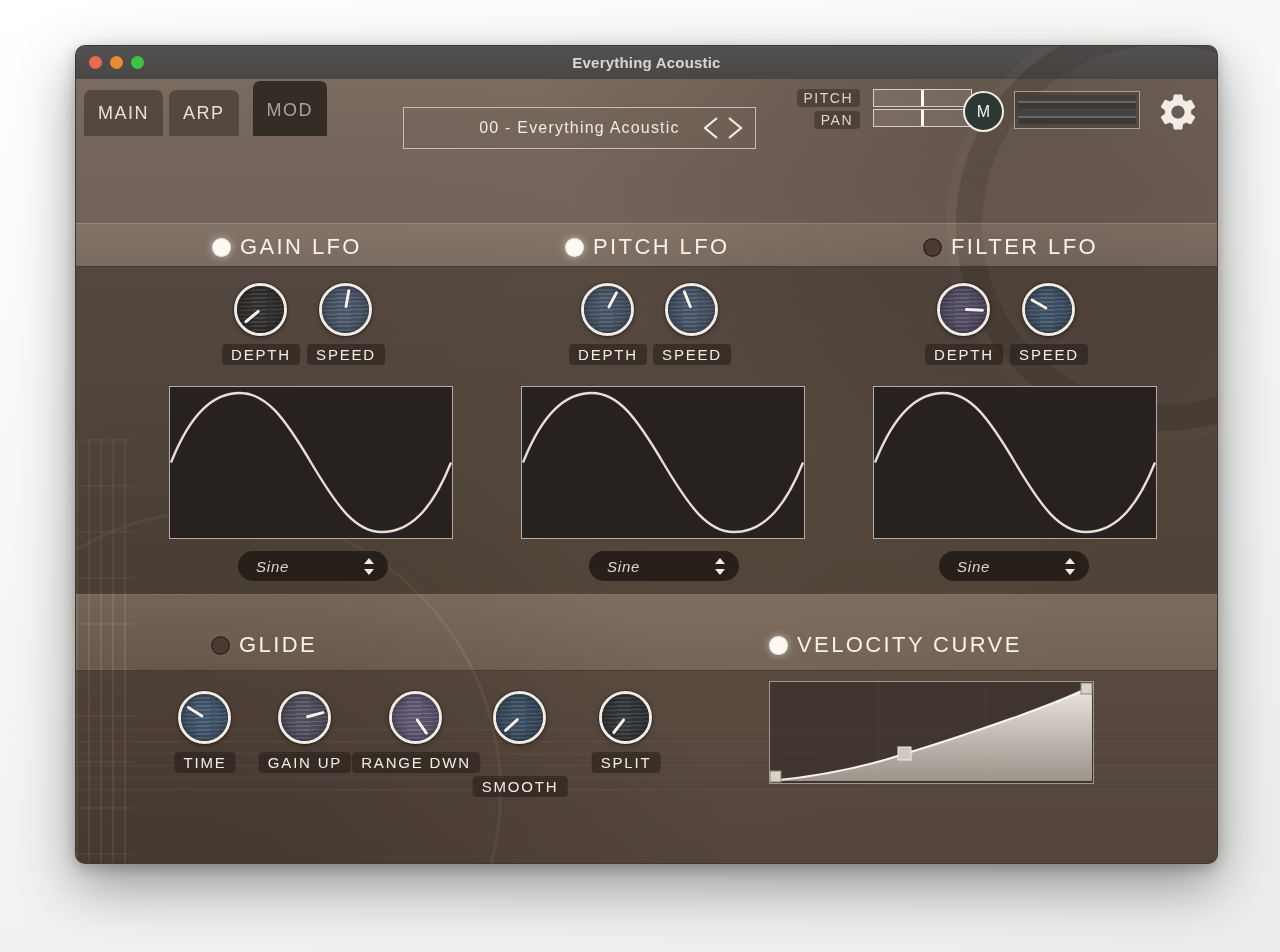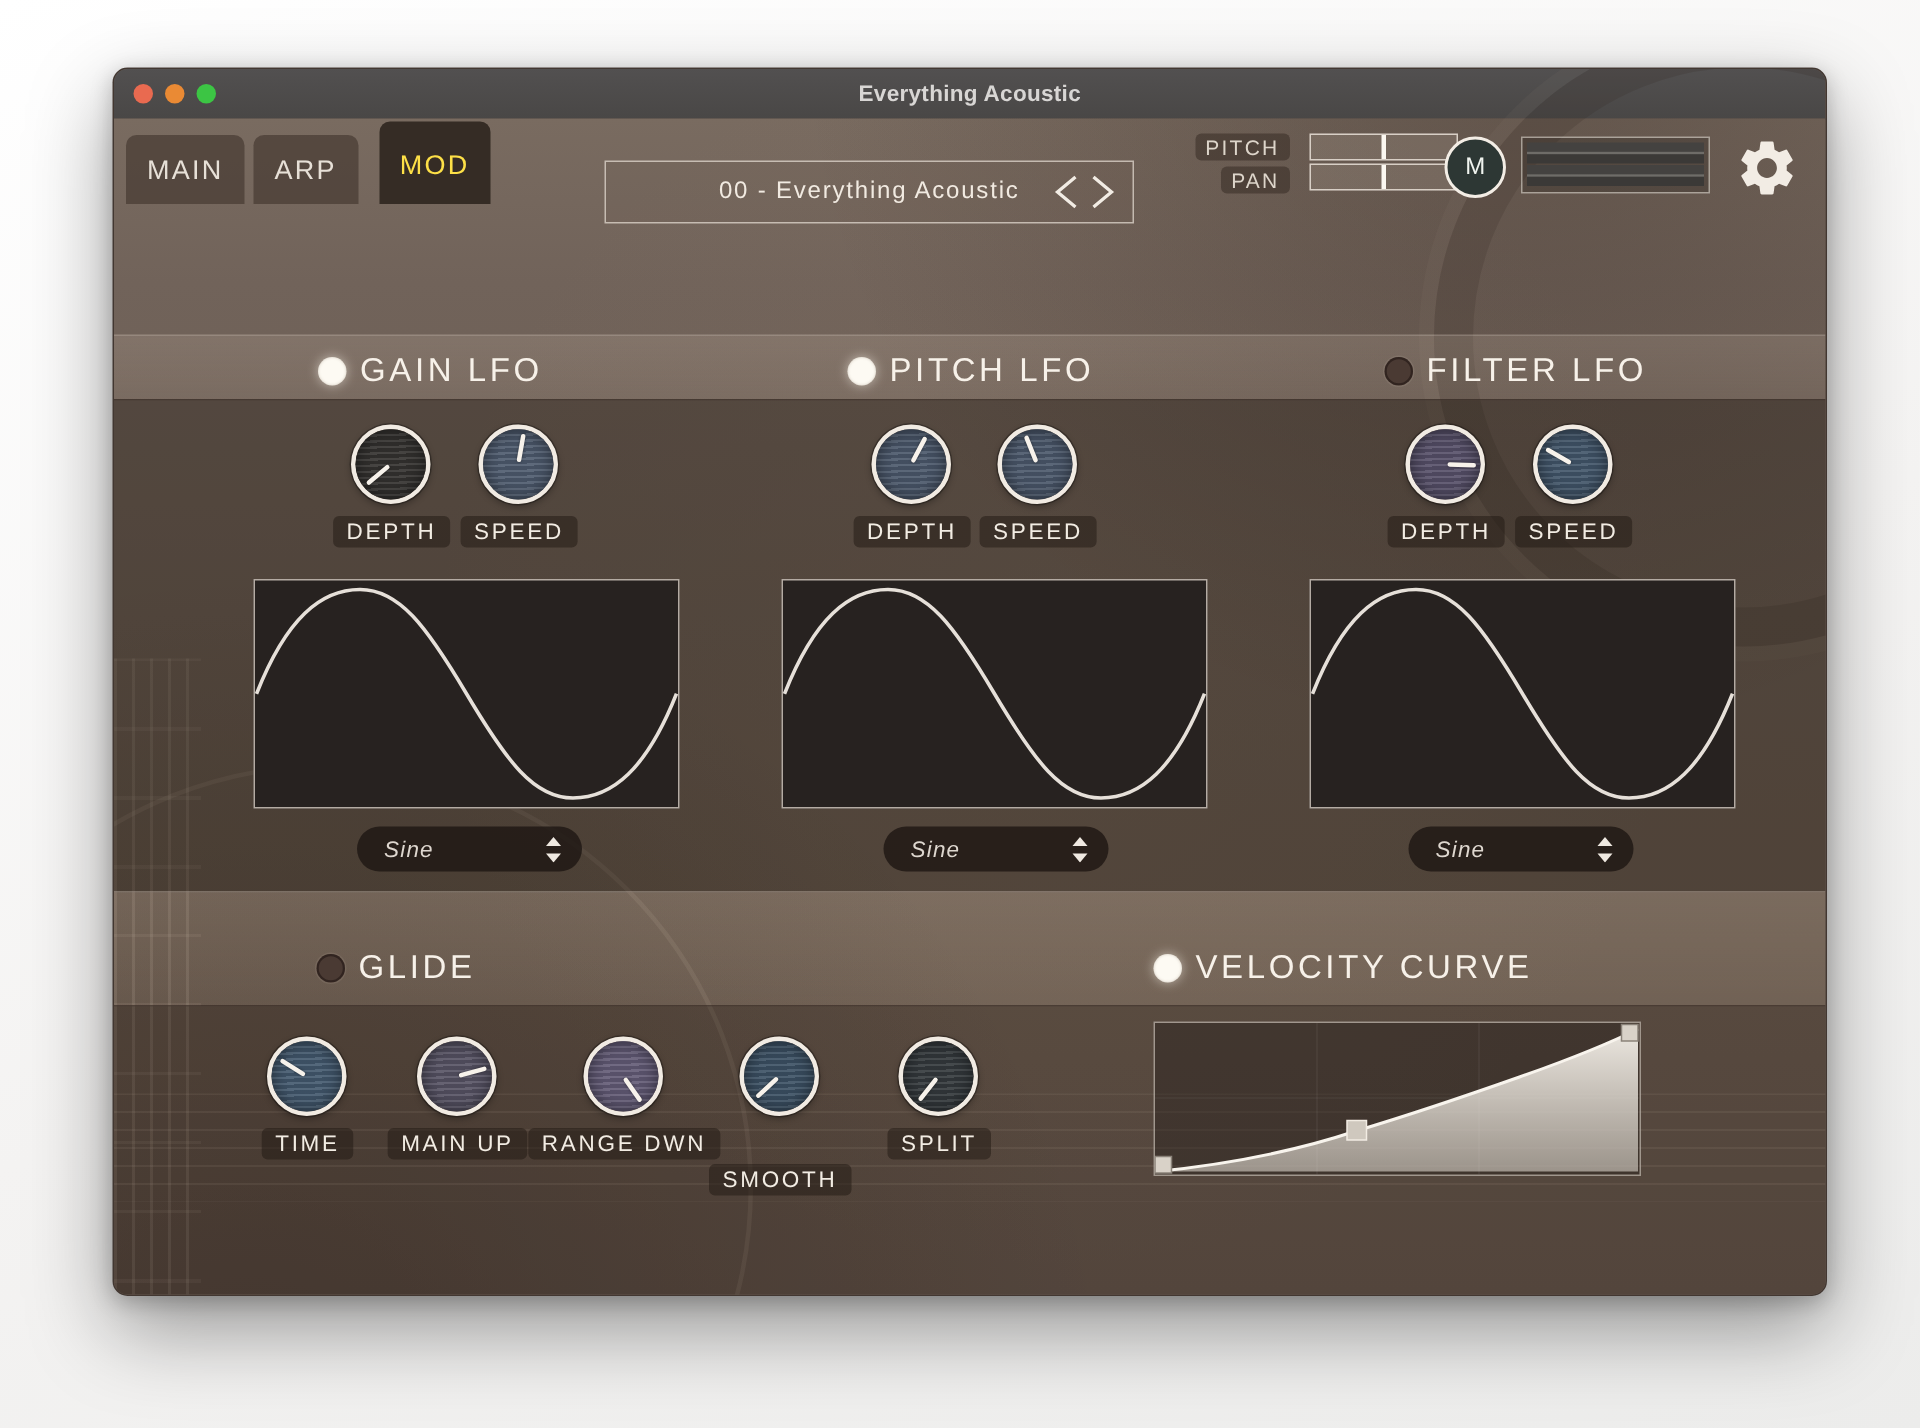--- a/index.html
+++ b/index.html
@@ -55,21 +55,21 @@
       repeating-linear-gradient(90deg, rgba(232,214,196,.16) 0 2px, transparent 2px 12px),
       repeating-linear-gradient(180deg, rgba(232,214,196,.10) 0 2px, transparent 2px 46px);
     opacity:.75;}
   
   .tabbar{position:absolute;left:8px;top:0;height:57px;display:flex;align-items:flex-end;gap:6px;z-index:5;}
   .tab{
     height:46px;line-height:46px;padding:0 14px;border-radius:7px 7px 0 0;
     background:rgba(54,42,34,.52);color:#e7e0d7;font-size:18px;letter-spacing:1.5px;
     cursor:default;
   }
-  .tab.active{height:55px;line-height:58px;background:#352c25;color:#fde047;margin-left:8px;}
+  .tab.active{height:55px;line-height:58px;background:#352c25;color:#a3a3a3;margin-left:8px;}
   .preset{
     position:absolute;left:327px;top:28px;width:351px;height:40px;z-index:5;
     border:1px solid rgba(243,235,226,.65);background:rgba(110,95,84,.18);
     display:flex;align-items:center;justify-content:center;
   }
   .preset-text{color:#f1eae1;font-size:16px;letter-spacing:1.2px;}
   .preset-nav{position:absolute;right:8px;top:6px;}
   .pitchpan{position:absolute;left:722px;top:8px;z-index:5;width:240px;height:46px;}
   .pp-label{
     position:absolute;color:#ddd5ca;font-size:14px;letter-spacing:1.5px;
@@ -327,21 +327,21 @@
       <div class="klabel" style="left:129px;top:673px;"><span class="pill">TIME</span></div>
 
       <div class="knob" style="left:202px;top:612px;">
         <div class="face" style="background: rgb(87, 83, 100);">
           <div class="tex"></div>
           <div class="pwrap" style="transform: rotate(75deg);">
               <div class="pline"></div>
             </div>
         </div>
       </div>
-      <div class="klabel" style="left:229px;top:673px;"><span class="pill">MAIN UP</span></div>
+      <div class="klabel" style="left:229px;top:673px;"><span class="pill">GAIN UP</span></div>
 
       <div class="knob" style="left:313px;top:612px;">
         <div class="face" style="background: rgb(99, 91, 118);">
           <div class="tex"></div>
           <div class="pwrap" style="transform: rotate(145deg);">
               <div class="pline"></div>
             </div>
         </div>
       </div>
       <div class="klabel" style="left:340px;top:673px;"><span class="pill">RANGE DWN</span></div>

